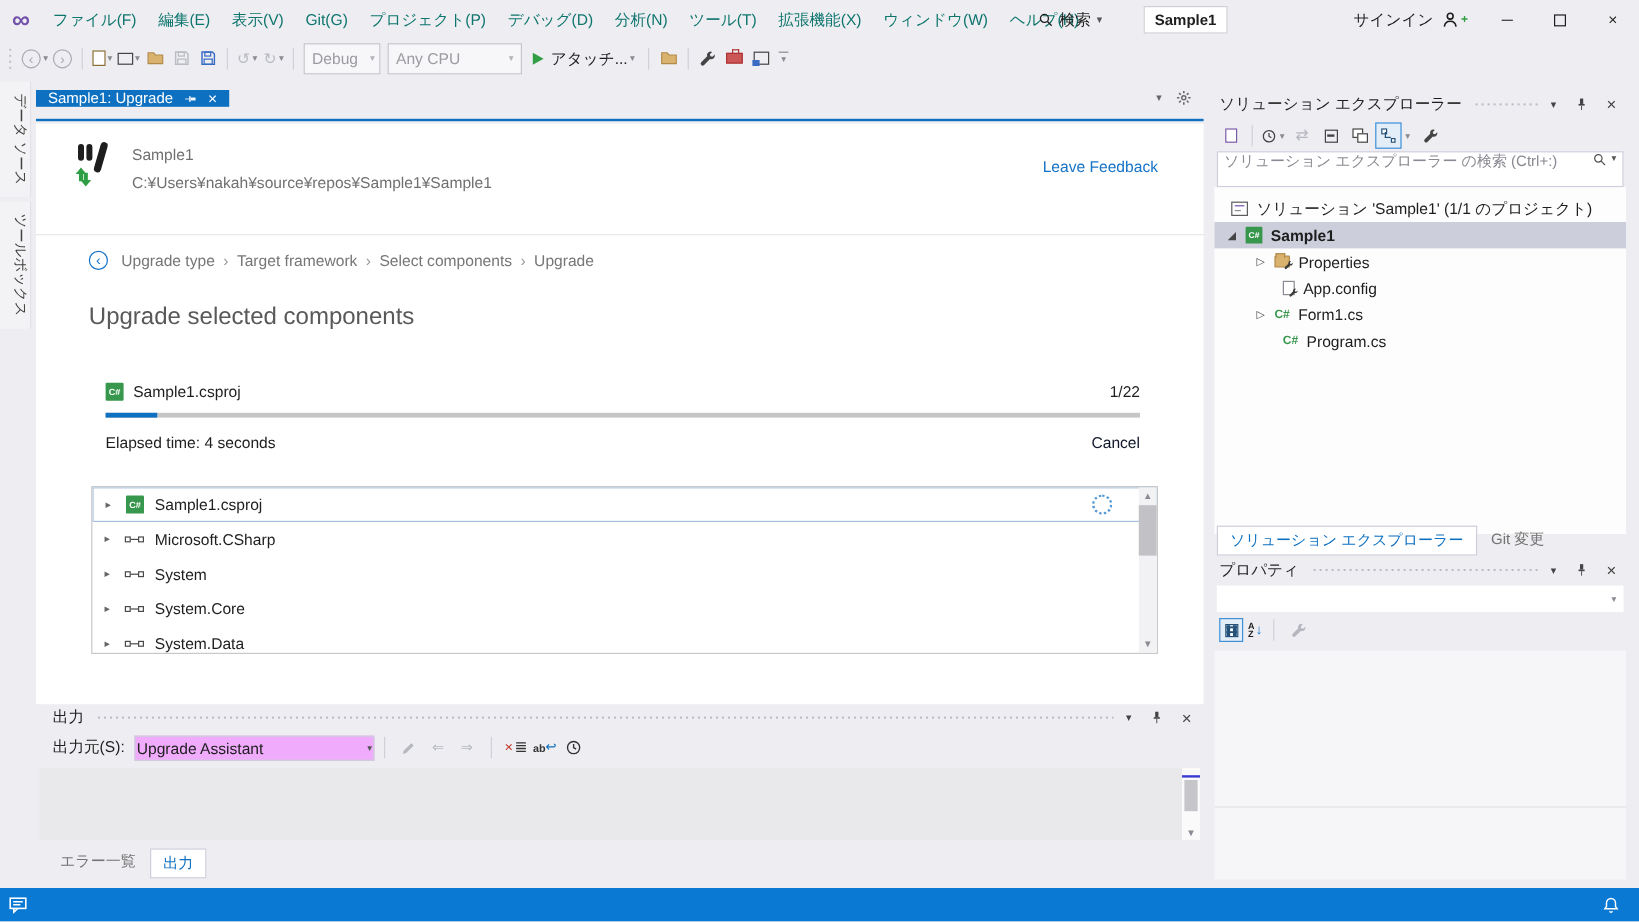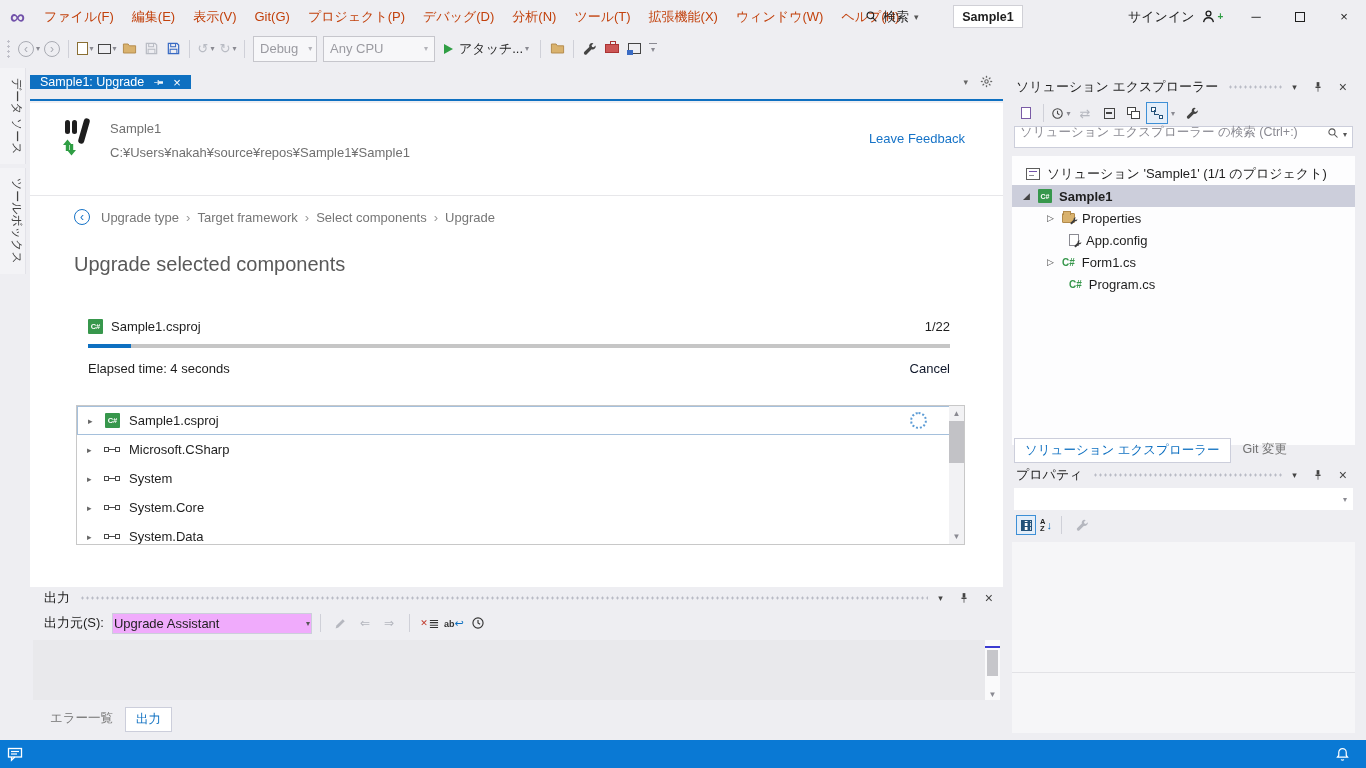--- a/index.html
+++ b/index.html
@@ -4,21 +4,21 @@
 <style>
 *{box-sizing:border-box;margin:0;padding:0}
 html,body{width:1366px;height:768px;overflow:hidden}
 body{position:relative;font-family:"Liberation Sans","DejaVu Sans",sans-serif;font-size:13px;color:#1e1e1e;background:#eeeef2}
 svg.ic{display:block}
 
 
 #titlebar{position:absolute;left:0;top:0;width:1366px;height:33px;display:flex;align-items:center;background:#eeeef2}
 .vslogo{font-size:21px;font-weight:bold;color:#7252aa;margin:0 10px 0 10px;line-height:1}
 .menubar{display:flex;align-items:center;height:100%}
-.menu-item{padding:0 9px;height:100%;display:flex;align-items:center;color:#c2410c;font-size:13px;cursor:default}
+.menu-item{padding:0 9px;height:100%;display:flex;align-items:center;color:#0f766e;font-size:13px;cursor:default}
 .tb-search{position:absolute;left:865px;top:0;height:33px;display:flex;align-items:center;gap:5px;color:#1e1e1e}
 .tb-search .chev{font-size:9px;color:#555}
 .win-title{position:absolute;left:953px;top:5px;width:70px;height:23px;background:#ffffff;border:1px solid #d0d0d6;display:flex;align-items:center;justify-content:center;font-size:12.5px;font-weight:bold}
 .signin{position:absolute;left:1128px;top:0;height:33px;display:flex;align-items:center;gap:6px}
 .signin .plus{color:#2f9e44;font-size:10px;font-weight:bold;margin-left:-4px}
 .wincontrols{position:absolute;right:0;top:0;height:33px;display:flex}
 .winbtn{width:44px;height:33px;display:flex;align-items:center;justify-content:center;color:#1e1e1e;font-size:13px}
 .maxbox{width:10px;height:10px;border:1px solid #1e1e1e}
 
 
@@ -123,21 +123,21 @@
 .minibox{width:11px;height:11px;border:1.3px solid #444;display:flex;align-items:center;justify-content:center}
 .minibox i{width:6px;height:1.4px;background:#444}
 .stack2{position:relative;width:13px;height:12px}
 .stack2 i{position:absolute;width:9px;height:8px;border:1.3px solid #444;background:#fff}
 .stack2 i.b{left:0;top:0}.stack2 i.f{left:4px;top:4px}
 .orgchart{position:relative;width:12px;height:12px}
 .orgchart i{position:absolute;width:4.5px;height:4.5px;border:1.2px solid #24527a;background:#fff}
 .orgchart i.a{left:0;top:0}.orgchart i.b{right:0;bottom:0}
 .orgchart b{position:absolute;left:3px;top:3px;width:5px;height:5px;border-left:1.2px solid #24527a;border-bottom:1.2px solid #24527a}
 .fileic{width:10px;height:12px;border:1.2px solid #7a5ba6;background:#fff;position:relative}
-.se-search{position:absolute;left:2px;top:62px;width:339px;height:22px;background:#fff;border:1px solid #cccedb;display:flex;align-items:flex-end;padding:8px 5px}
+.se-search{position:absolute;left:2px;top:62px;width:339px;height:30px;background:#fff;border:1px solid #cccedb;display:flex;align-items:flex-start;padding:0 5px}
 .se-search input{flex:1;border:none;outline:none;font-size:12.5px;color:#1e1e1e;font-family:inherit;background:transparent}
 .se-search input::placeholder{color:#8a8a92}
 .se-search .chev{font-size:8px;color:#555;margin-left:4px}
 .treebg{position:absolute;left:0;top:92px;width:343px;height:289px;background:#fdfdfe}
 .trow{position:absolute;left:0;width:343px;height:22px;display:flex;align-items:center;gap:7px;font-size:13px}
 .trow .xarr{font-size:9px;color:#444;width:9px;text-align:center;flex:none}
 .trow.sel{background:#cccedb}
 .solic{width:14px;height:12px;border:1.3px solid #5c5c5c;background:#fff;position:relative;flex:none}
 .solic:before{content:"";position:absolute;left:2px;top:2px;right:2px;height:1.4px;background:#7252aa}
 .solic:after{content:"";position:absolute;left:2px;top:5.5px;right:5px;height:1.4px;background:#8a8a92}

